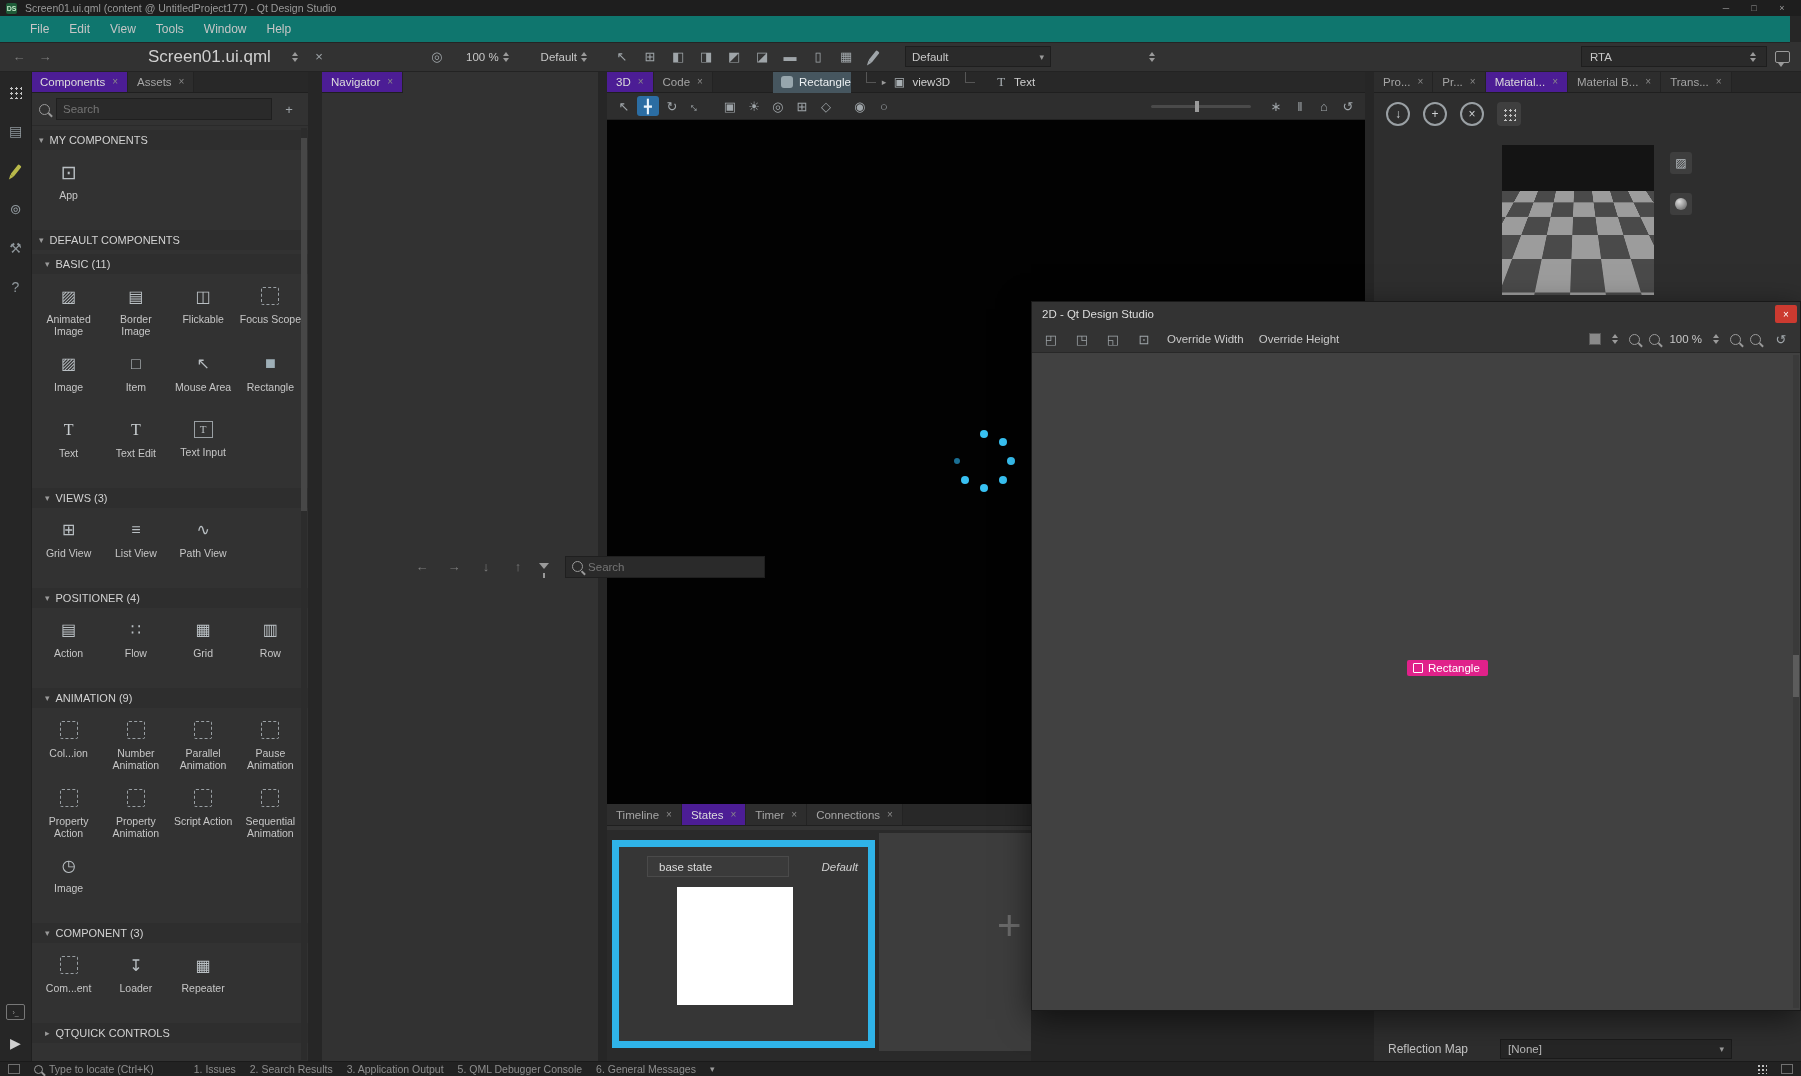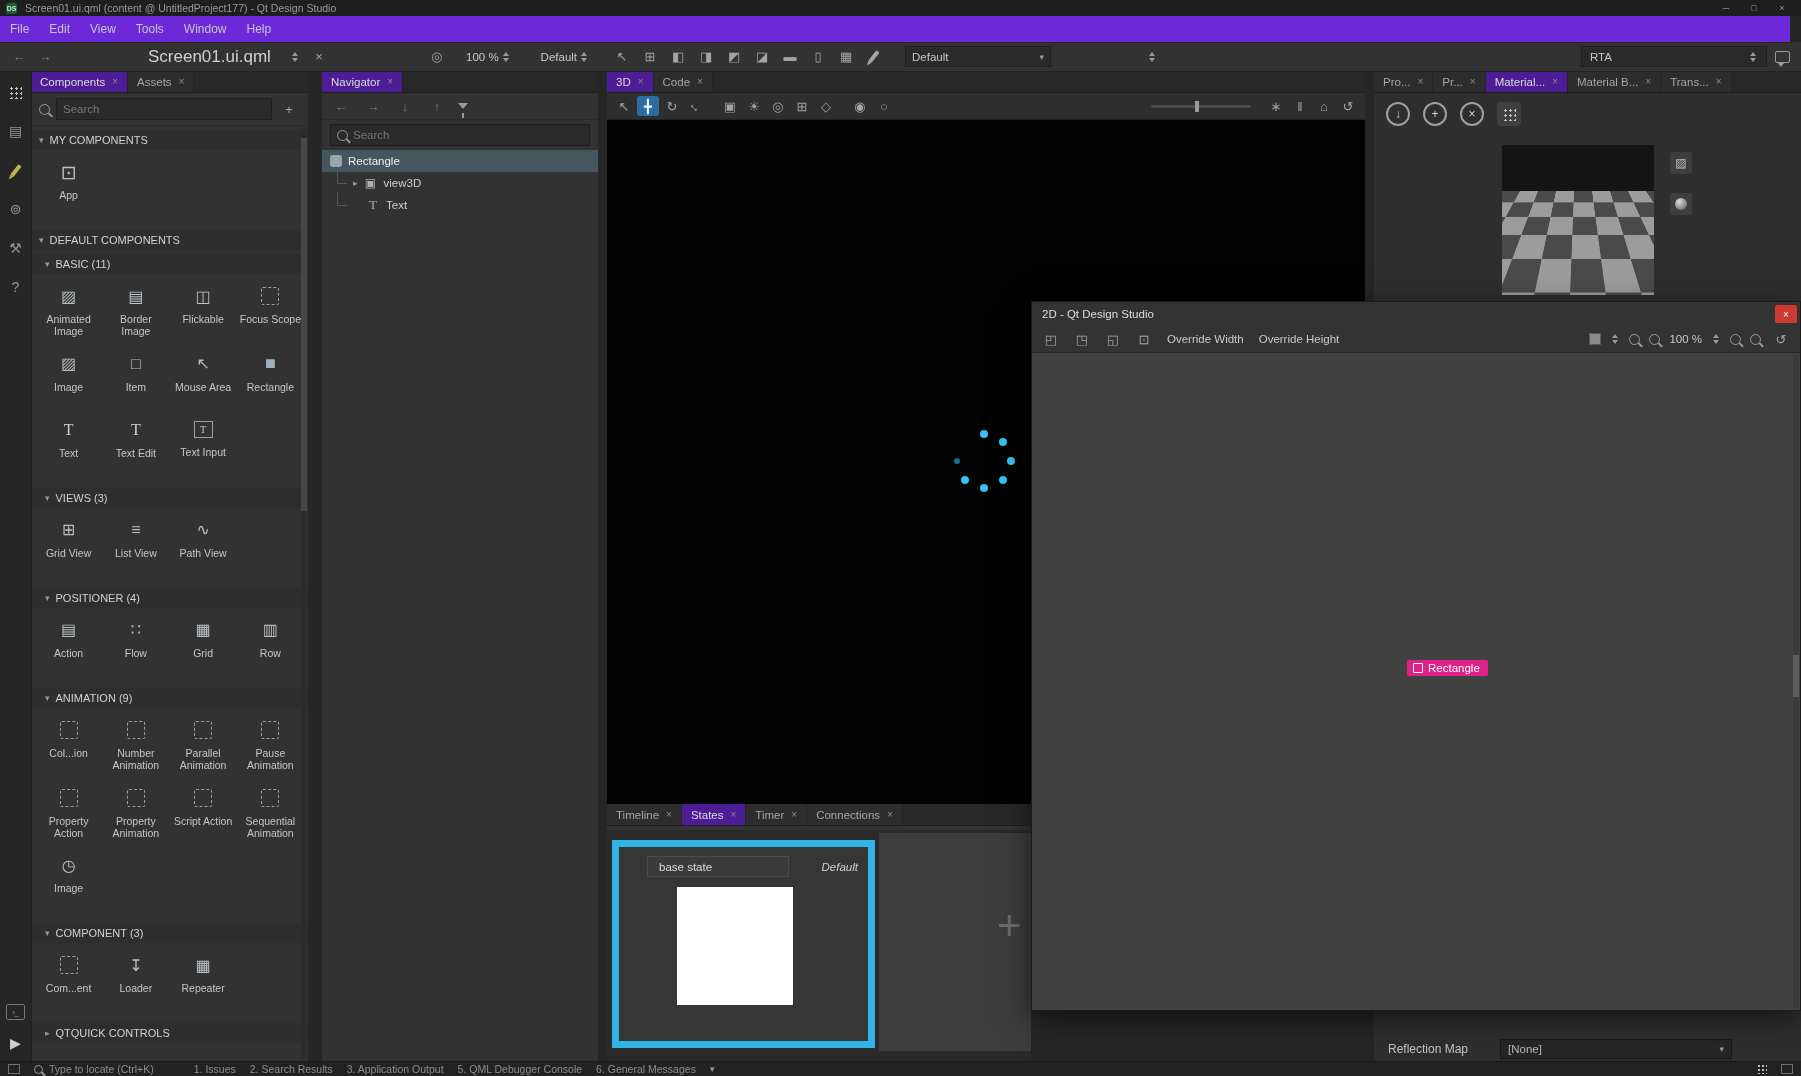--- a/index.html
+++ b/index.html
@@ -27,21 +27,21 @@
   .pencil.gray::after{border-top-color:#9fa5a9}
   .dots9{width:13px;height:13px;background-image:radial-gradient(#c2c2c2 1.2px,transparent 1.4px);background-size:5px 5px;background-position:0 0;flex:none}
   .bubble{width:13px;height:10px;border:1.5px solid #9a9a9a;border-radius:2px;position:relative;flex:none}
   .bubble::after{content:"";position:absolute;left:2px;bottom:-5px;border-left:3px solid transparent;border-right:3px solid transparent;border-top:4px solid #9a9a9a}
   
   #titlebar{position:absolute;left:0;top:0;right:0;height:16px;background:#1e1e1e;display:flex;align-items:center;gap:8px;padding:0 6px;z-index:20}
   .logo{width:11px;height:11px;background:#1f5c38;color:#c5e8c9;font-size:7px;font-weight:bold;display:flex;align-items:center;justify-content:center;border-radius:2px;flex:none}
   .wtitle{font-size:10.5px;color:#9a9a9a}
   .winbtns{margin-left:auto;display:flex;gap:2px}
   .wbtn{width:26px;height:14px;display:flex;align-items:center;justify-content:center;color:#9a9a9a;font-size:9px}
-  #menubar{position:absolute;left:0;top:16px;right:11px;height:26px;background:#6d28d9;border-bottom:1px solid #242424;display:flex;align-items:center;padding-left:0;z-index:19}
+  #menubar{position:absolute;left:0;top:16px;right:11px;height:26px;background:#0f766e;border-bottom:1px solid #242424;display:flex;align-items:center;padding-left:20px;z-index:19}
   .menu{padding:0 10px;height:100%;display:flex;align-items:center;color:#c6c6c6}
   #toolbar{position:absolute;left:0;top:42px;right:0;height:29px;background:#323232;border-bottom:1px solid #232323;display:flex;align-items:center;gap:4px;padding:0 8px;z-index:18}
   .filesel{display:flex;align-items:center;gap:4px;margin-left:84px;width:152px;height:20px;padding:0 4px}
   .filesel .txt{flex:1;font-size:17px;color:#d0d0d0;white-space:nowrap;overflow:hidden}
   .combo{margin-left:16px;width:132px;height:19px;background:#2a2a2a;border:1px solid #1e1e1e;display:flex;align-items:center;padding:0 6px;gap:4px}
   .combo .txt{flex:1;font-size:11.5px;color:#c8c8c8}
   .chev{font-size:9px;color:#9a9a9a}
   .rta{width:168px;height:19px;background:#2a2a2a;border:1px solid #1e1e1e;display:flex;align-items:center;padding:0 8px;gap:4px;margin-left:auto}
   .rta .txt{flex:1;font-size:11.5px;color:#c8c8c8}
   .grp{display:flex;align-items:center;gap:2px}
@@ -62,21 +62,21 @@
   .cicon{width:24px;height:24px;display:flex;align-items:center;justify-content:center;color:#b9bfc3;font-size:16px}
   .cicon.big{font-size:19px}
   .cicon.fill{color:#9fb0b8;font-size:18px}
   .cicon.dash{width:16px;height:16px;border:1.5px dashed #9aa0a4;border-radius:2px;margin:3px}
   .cicon.tt{font-family:"Liberation Serif",serif;font-size:16px;color:#c9ced1}
   .cicon.boxed{width:17px;height:15px;border:1px solid #9aa0a4;font-size:11px;margin:3px;font-family:"Liberation Serif",serif}
   .clabel{font-size:10.5px;line-height:1.18;color:#c6c6c6;text-align:center;max-width:62px}
   .sbtrack{position:absolute;right:1px;top:2px;bottom:2px;width:6px;background:#2c2c2c}
   .sbthumb{position:absolute;top:10px;height:40%;width:6px;background:#474747}
   
-  #navigator{position:absolute;left:322px;top:71px;width:276px;bottom:14px;background:#323232;display:flex;flex-direction:column;z-index:4}
+  #navigator{position:absolute;left:322px;top:71px;width:276px;bottom:14px;background:#323232;display:flex;flex-direction:row;z-index:4}
   .navtools{display:flex;align-items:center;gap:10px;padding:3px 8px;border-bottom:1px solid #2a2a2a;flex:none}
   .navsearch{display:flex;align-items:center;padding:4px 8px;flex:none}
   .navsearch input{flex:1;height:20px;background:#2a2a2a;border:1px solid #1f1f1f;color:#c8c8c8;font-size:11.5px;padding:0 22px 0 22px;outline:none;font-family:"Liberation Sans",sans-serif}
   .navsearch .lens{position:absolute;margin-left:7px}
   .nrow{display:flex;align-items:center;gap:6px;height:22px;padding-left:8px;font-size:11.5px;color:#cfcfcf}
   .nrow.sel{background:#46565f;color:#ecf0f2}
   .rsq{width:12px;height:12px;border-radius:3px;background:#97a6ad;flex:none}
   .elbow{width:9px;height:13px;border-left:1px solid #565656;border-bottom:1px solid #565656;transform:translateY(-6px);margin-left:7px;flex:none}
   .nico{width:14px;display:flex;justify-content:center;color:#a9b0b4;font-size:12px;flex:none}
   .nico.tt{font-family:"Liberation Serif",serif;font-size:13px}

